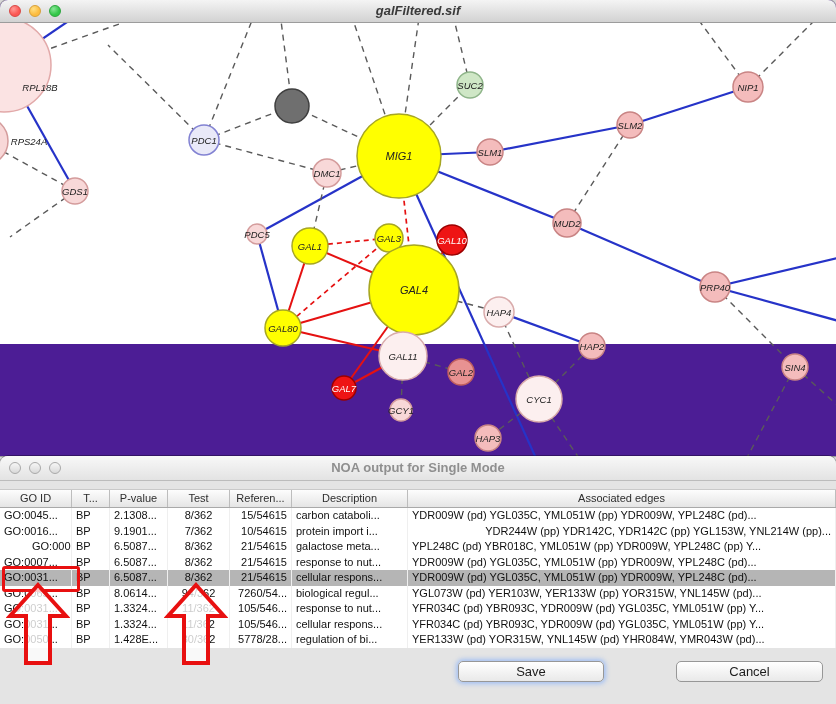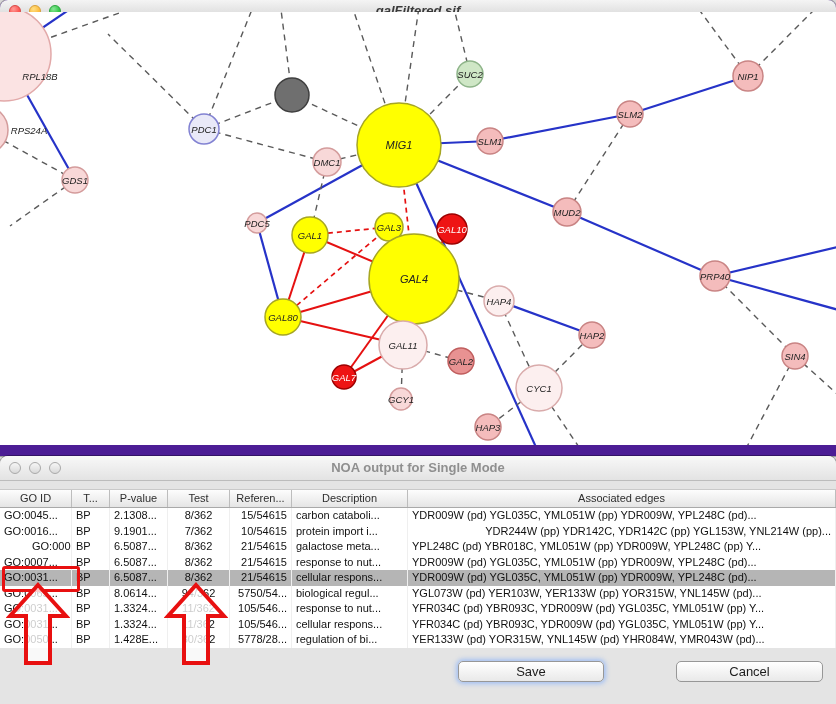--- a/index.html
+++ b/index.html
@@ -11,21 +11,21 @@
   .window{position:absolute;left:0;width:836px;}
   .top-window{top:0;height:456px;background:#4c1d95;border-radius:8px 8px 0 0;box-shadow:0 0 0 1px rgba(0,0,0,.28);font-style:italic;}
   .titlebar{height:22px;background:linear-gradient(#f4f4f4,#d2d2d2);border-bottom:1px solid #9c9c9c;position:relative;border-radius:8px 8px 0 0;}
   .lights{position:absolute;left:9px;top:5px;display:flex;gap:8px;}
   .light{width:12px;height:12px;border-radius:50%;display:inline-block;box-sizing:border-box;}
   .light.red{background:radial-gradient(circle at 35% 30%,#ff9a96,#fc5753 60%);border:1px solid #d94744;}
   .light.yellow{background:radial-gradient(circle at 35% 30%,#ffe084,#fdbc40 60%);border:1px solid #d8a038;}
   .light.green{background:radial-gradient(circle at 35% 30%,#8ae698,#33c748 60%);border:1px solid #2aa63c;}
   .light.plain{background:linear-gradient(#f6f6f6,#d9d9d9);border:1px solid #a9a9a9;}
   .title{text-align:center;line-height:22px;font-size:13px;font-weight:bold;color:#3a3a3a;}
-  .canvas{position:absolute;top:12px;left:0;width:836px;height:433px;background:#ffffff;}
+  .canvas{position:absolute;top:23px;left:0;width:836px;height:321px;background:#ffffff;}
 
   .bottom-window{top:456px;height:248px;background:#e4e4e4;border-radius:8px 8px 0 0;box-shadow:0 0 0 1px rgba(0,0,0,.32);}
   .bottom-window .titlebar{height:24px;background:linear-gradient(#f8f8f8,#e3e3e3);border-bottom:1px solid #bcbcbc;}
   .bottom-window .titlebar .title{line-height:24px;color:#8f8f8f;}
   .bottom-window .lights{top:6px;}
 
   #results-table{position:absolute;top:33px;left:0;width:836px;background:#fff;border-top:1px solid #c9c9c9;}
   .trow{display:flex;height:15.5px;line-height:15.5px;font-size:11px;}
   .trow.thead{height:17px;line-height:17px;background:linear-gradient(#fdfdfd,#e5e5e5);border-bottom:1px solid #a9a9a9;}
   .tcell{box-sizing:border-box;padding:0 4px;overflow:hidden;white-space:nowrap;flex:0 0 auto;}
@@ -289,21 +289,21 @@
         <div class="tcell" style="width: 62px; text-align: center;">8/362</div>
         <div class="tcell" style="width: 62px; text-align: right;">21/54615</div>
         <div class="tcell" style="width: 116px; text-align: left;">cellular respons...</div>
         <div class="tcell" style="width: 428px; text-align: left;">YDR009W (pd) YGL035C, YML051W (pp) YDR009W, YPL248C (pd)...</div>
       </div>
       <div class="trow tbody-row">
         <div class="tcell" style="width: 72px; text-align: left;">GO:0065...</div>
         <div class="tcell" style="width: 38px; text-align: left;">BP</div>
         <div class="tcell" style="width: 58px; text-align: left;">8.0614...</div>
         <div class="tcell" style="width: 62px; text-align: center;">94/362</div>
-        <div class="tcell" style="width: 62px; text-align: right;">5750/54...</div>
+        <div class="tcell" style="width: 62px; text-align: right;">7260/54...</div>
         <div class="tcell" style="width: 116px; text-align: left;">biological regul...</div>
         <div class="tcell" style="width: 428px; text-align: left;">YGL073W (pd) YER103W, YER133W (pp) YOR315W, YNL145W (pd)...</div>
       </div>
       <div class="trow tbody-row">
         <div class="tcell" style="width: 72px; text-align: left;">GO:0031...</div>
         <div class="tcell" style="width: 38px; text-align: left;">BP</div>
         <div class="tcell" style="width: 58px; text-align: left;">1.3324...</div>
         <div class="tcell" style="width: 62px; text-align: center;">11/362</div>
         <div class="tcell" style="width: 62px; text-align: right;">105/546...</div>
         <div class="tcell" style="width: 116px; text-align: left;">response to nut...</div>

